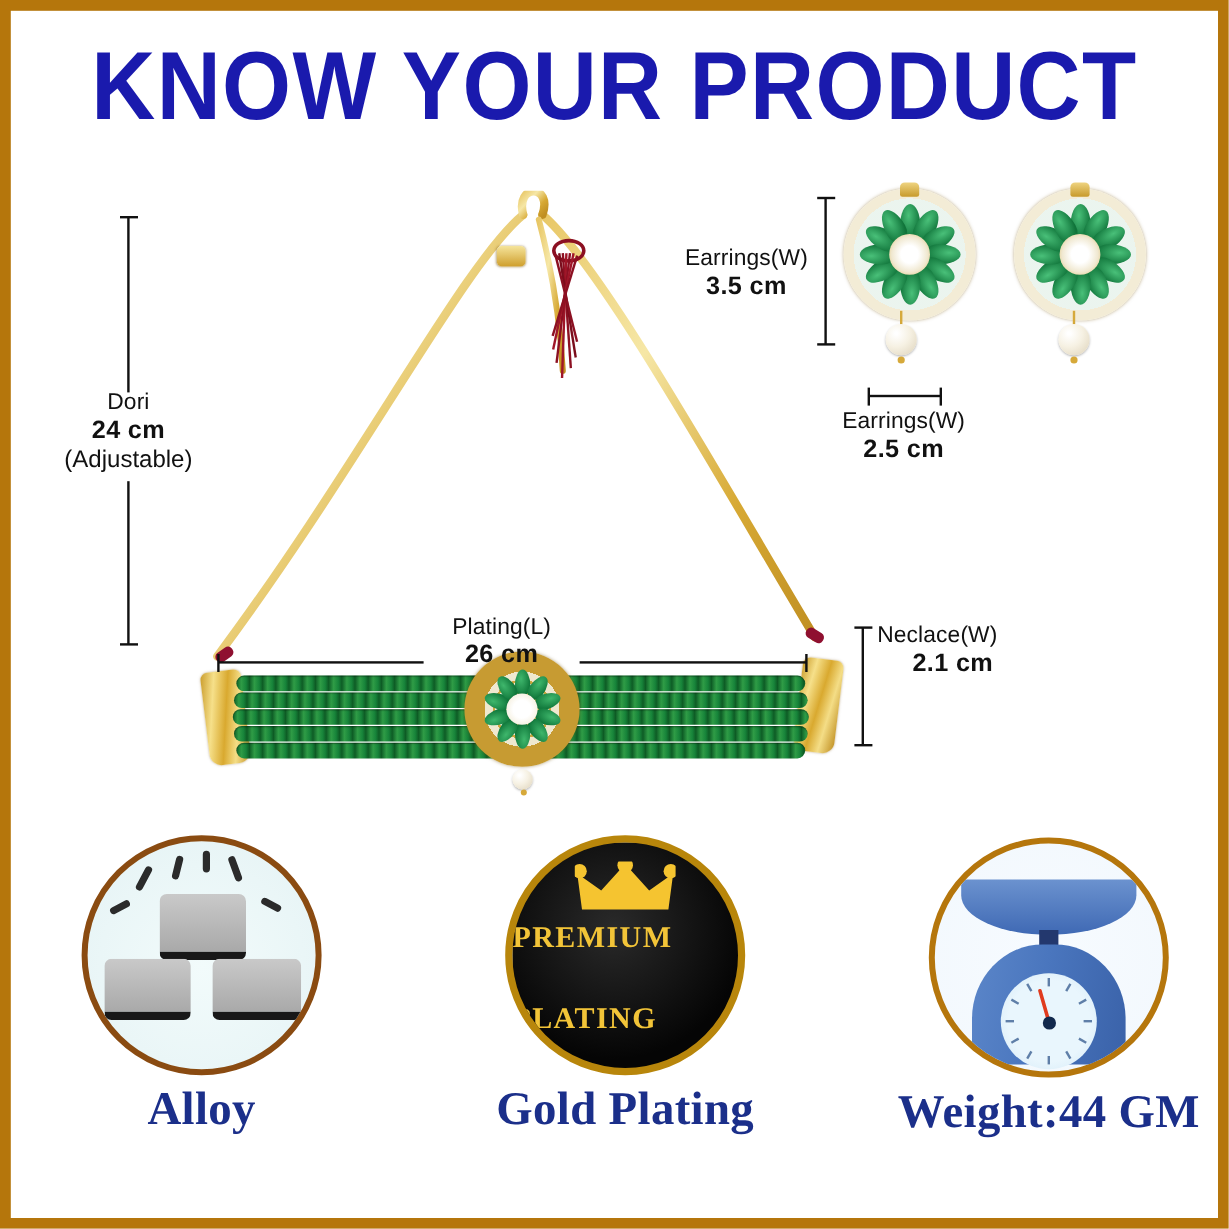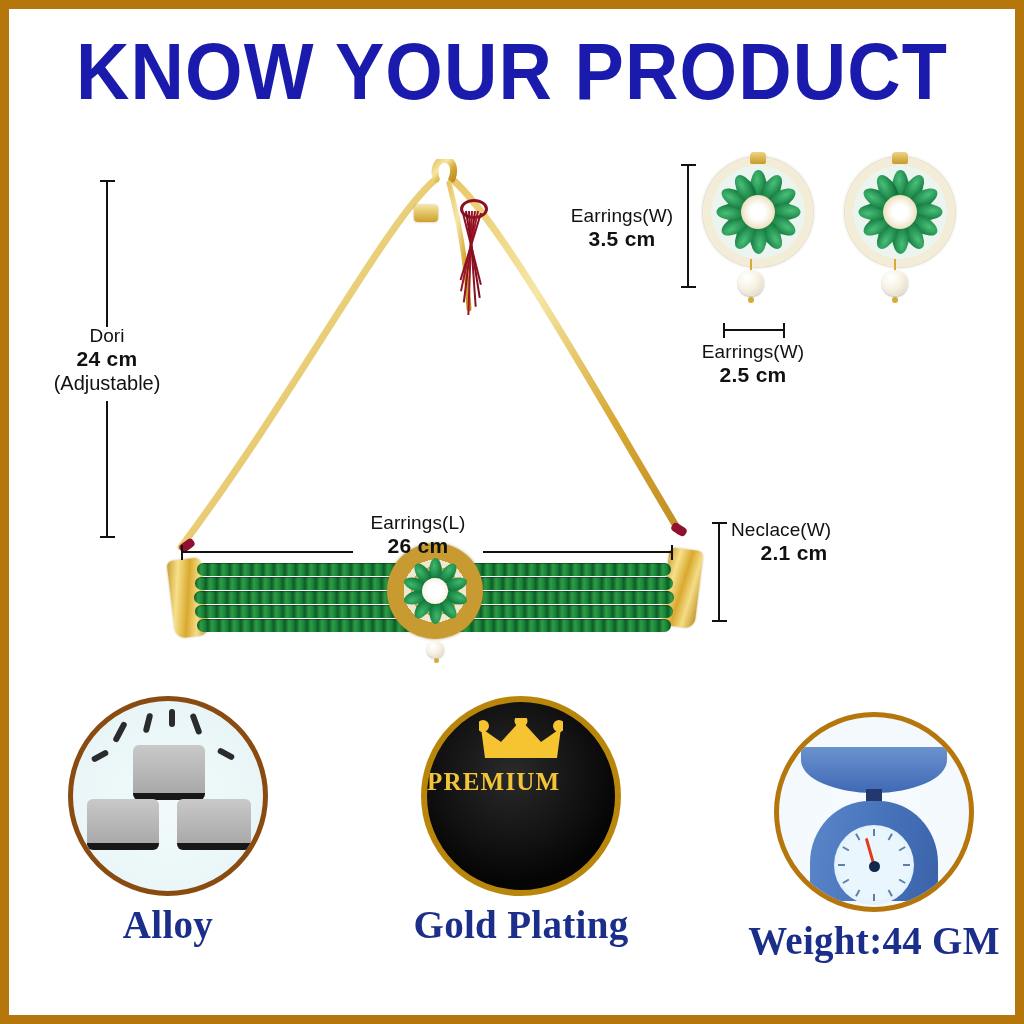--- a/index.html
+++ b/index.html
@@ -260,21 +260,21 @@
     <div class="pearl" style="left:278px;top:482px;width:17px;height:17px;"></div>
     <div style="position:absolute;left:285px;top:499px;width:5px;height:5px;border-radius:50%;background:#d6a93a;"></div>
   </div>
 
   <div>
     <div class="tick-h" style="left:172px;top:536px;"></div>
     <div class="hline" style="left:173px;top:542px;width:171px;"></div>
     <div class="hline" style="left:474px;top:542px;width:189px;"></div>
     <div class="tick-h" style="left:662px;top:536px;"></div>
     <div class="dim-label" style="left:346px;top:503px;width:126px;">
-      <div class="dim-name">Earrings(L)</div>
+      <div class="dim-name">Plating(L)</div>
       <div class="dim-val">26 cm</div>
     </div>
   </div>
 
   <div>
     <div class="tick-v" style="left:703px;top:513px;"></div>
     <div class="vline" style="left:709px;top:514px;height:98px;"></div>
     <div class="tick-v" style="left:703px;top:611px;"></div>
     <div class="dim-label" style="left:722px;top:510px;width:146px;text-align:left;">
       <div class="dim-name">Neclace(W)</div>
@@ -363,25 +363,26 @@
 
     <div class="badge" style="left:353px;top:0px;">
       <div class="badge-circle" id="premium-circle">
         <svg width="84" height="44" style="position:absolute;left:50%;top:16px;margin-left:-42px;">
           <path d="M6 40 L2 10 L22 24 L42 2 L62 24 L82 10 L78 40 Z" fill="#f5c430"></path>
           <circle cx="4" cy="8" r="6" fill="#f5c430"></circle>
           <circle cx="42" cy="3" r="6.5" fill="#f5c430"></circle>
           <circle cx="80" cy="8" r="6" fill="#f5c430"></circle>
         </svg>
         <div class="prem-text" style="top:66px;font-size:25px;">PREMIUM</div>
+        <div class="prem-text" style="top:134px;font-size:25px;">PLATING</div>
       </div>
       <div class="badge-label">Gold Plating</div>
     </div>
 
-    <div class="badge" style="left:706px;top:16px;">
+    <div class="badge" style="left:706px;top:2px;">
       <div class="badge-circle" id="weight-circle">
         <div class="scale-pan"></div>
         <div class="scale-neck"></div>
         <div class="scale-body"></div>
         <div class="scale-dial">
           <div class="dial-tick" style="transform:rotate(0deg);"></div>
           <div class="dial-tick" style="transform:rotate(30deg);"></div>
           <div class="dial-tick" style="transform:rotate(60deg);"></div>
           <div class="dial-tick" style="transform:rotate(90deg);"></div>
           <div class="dial-tick" style="transform:rotate(120deg);"></div>

